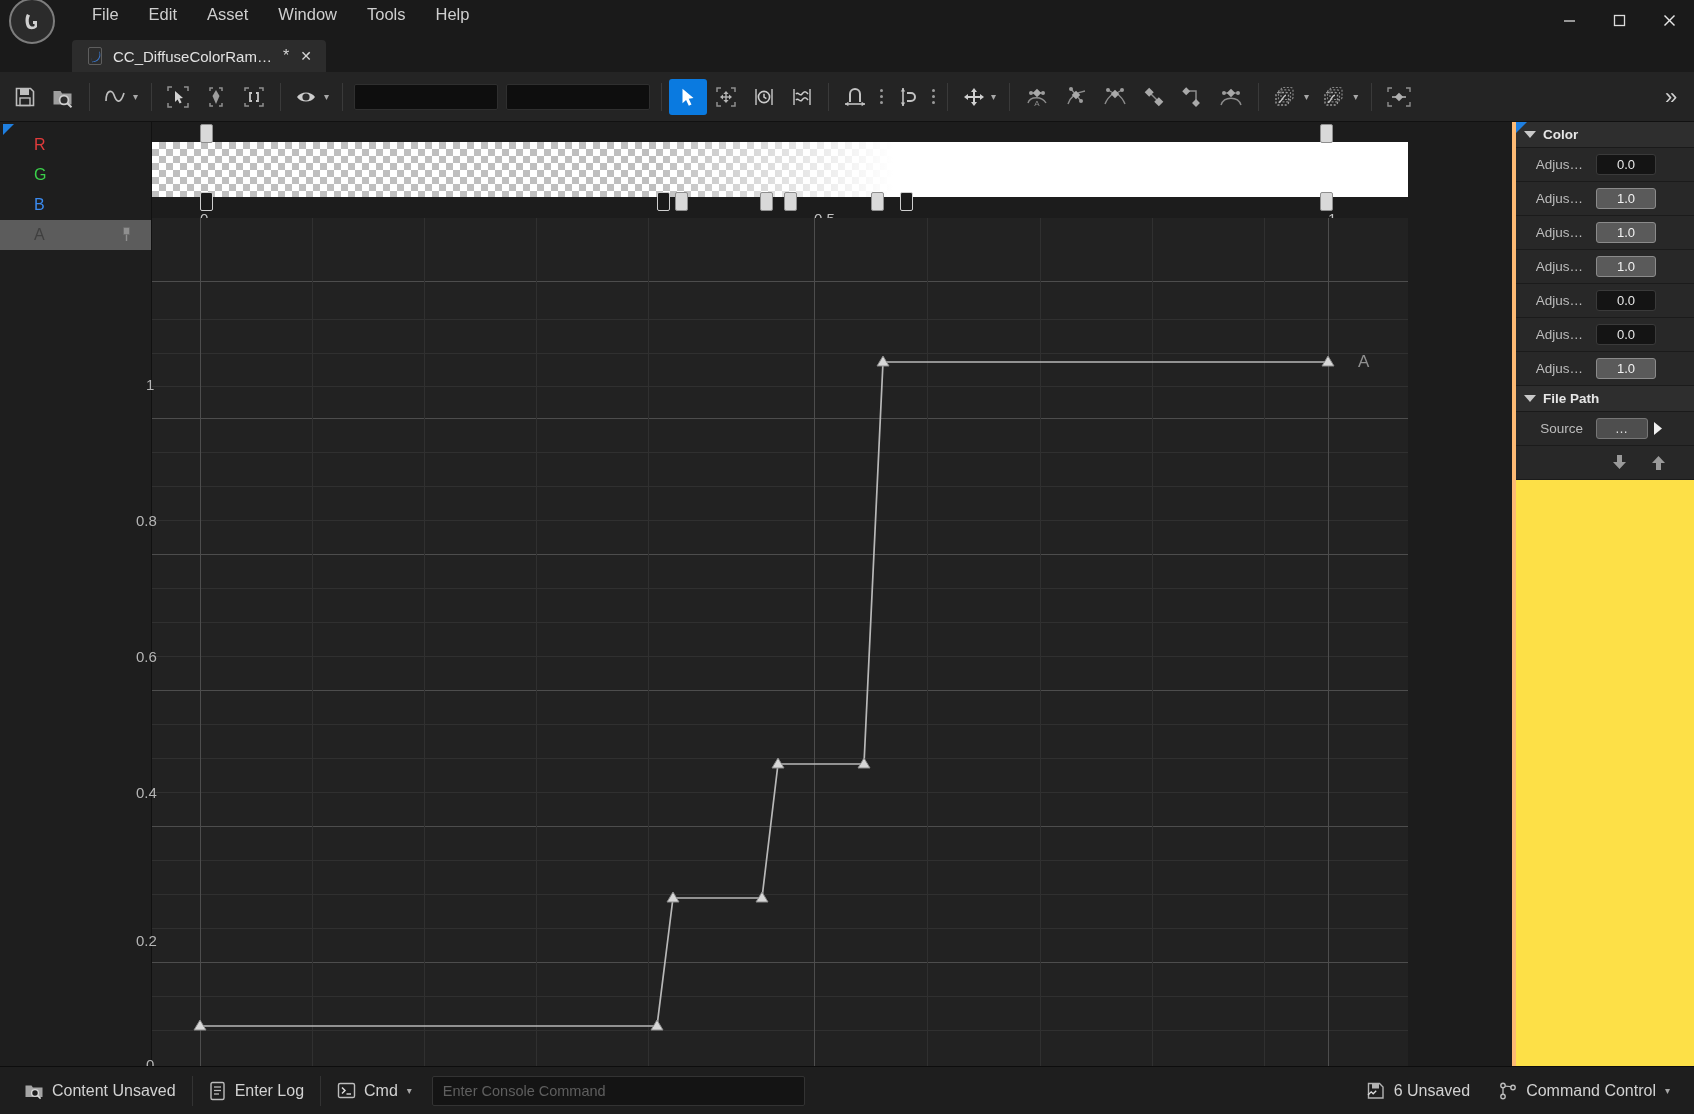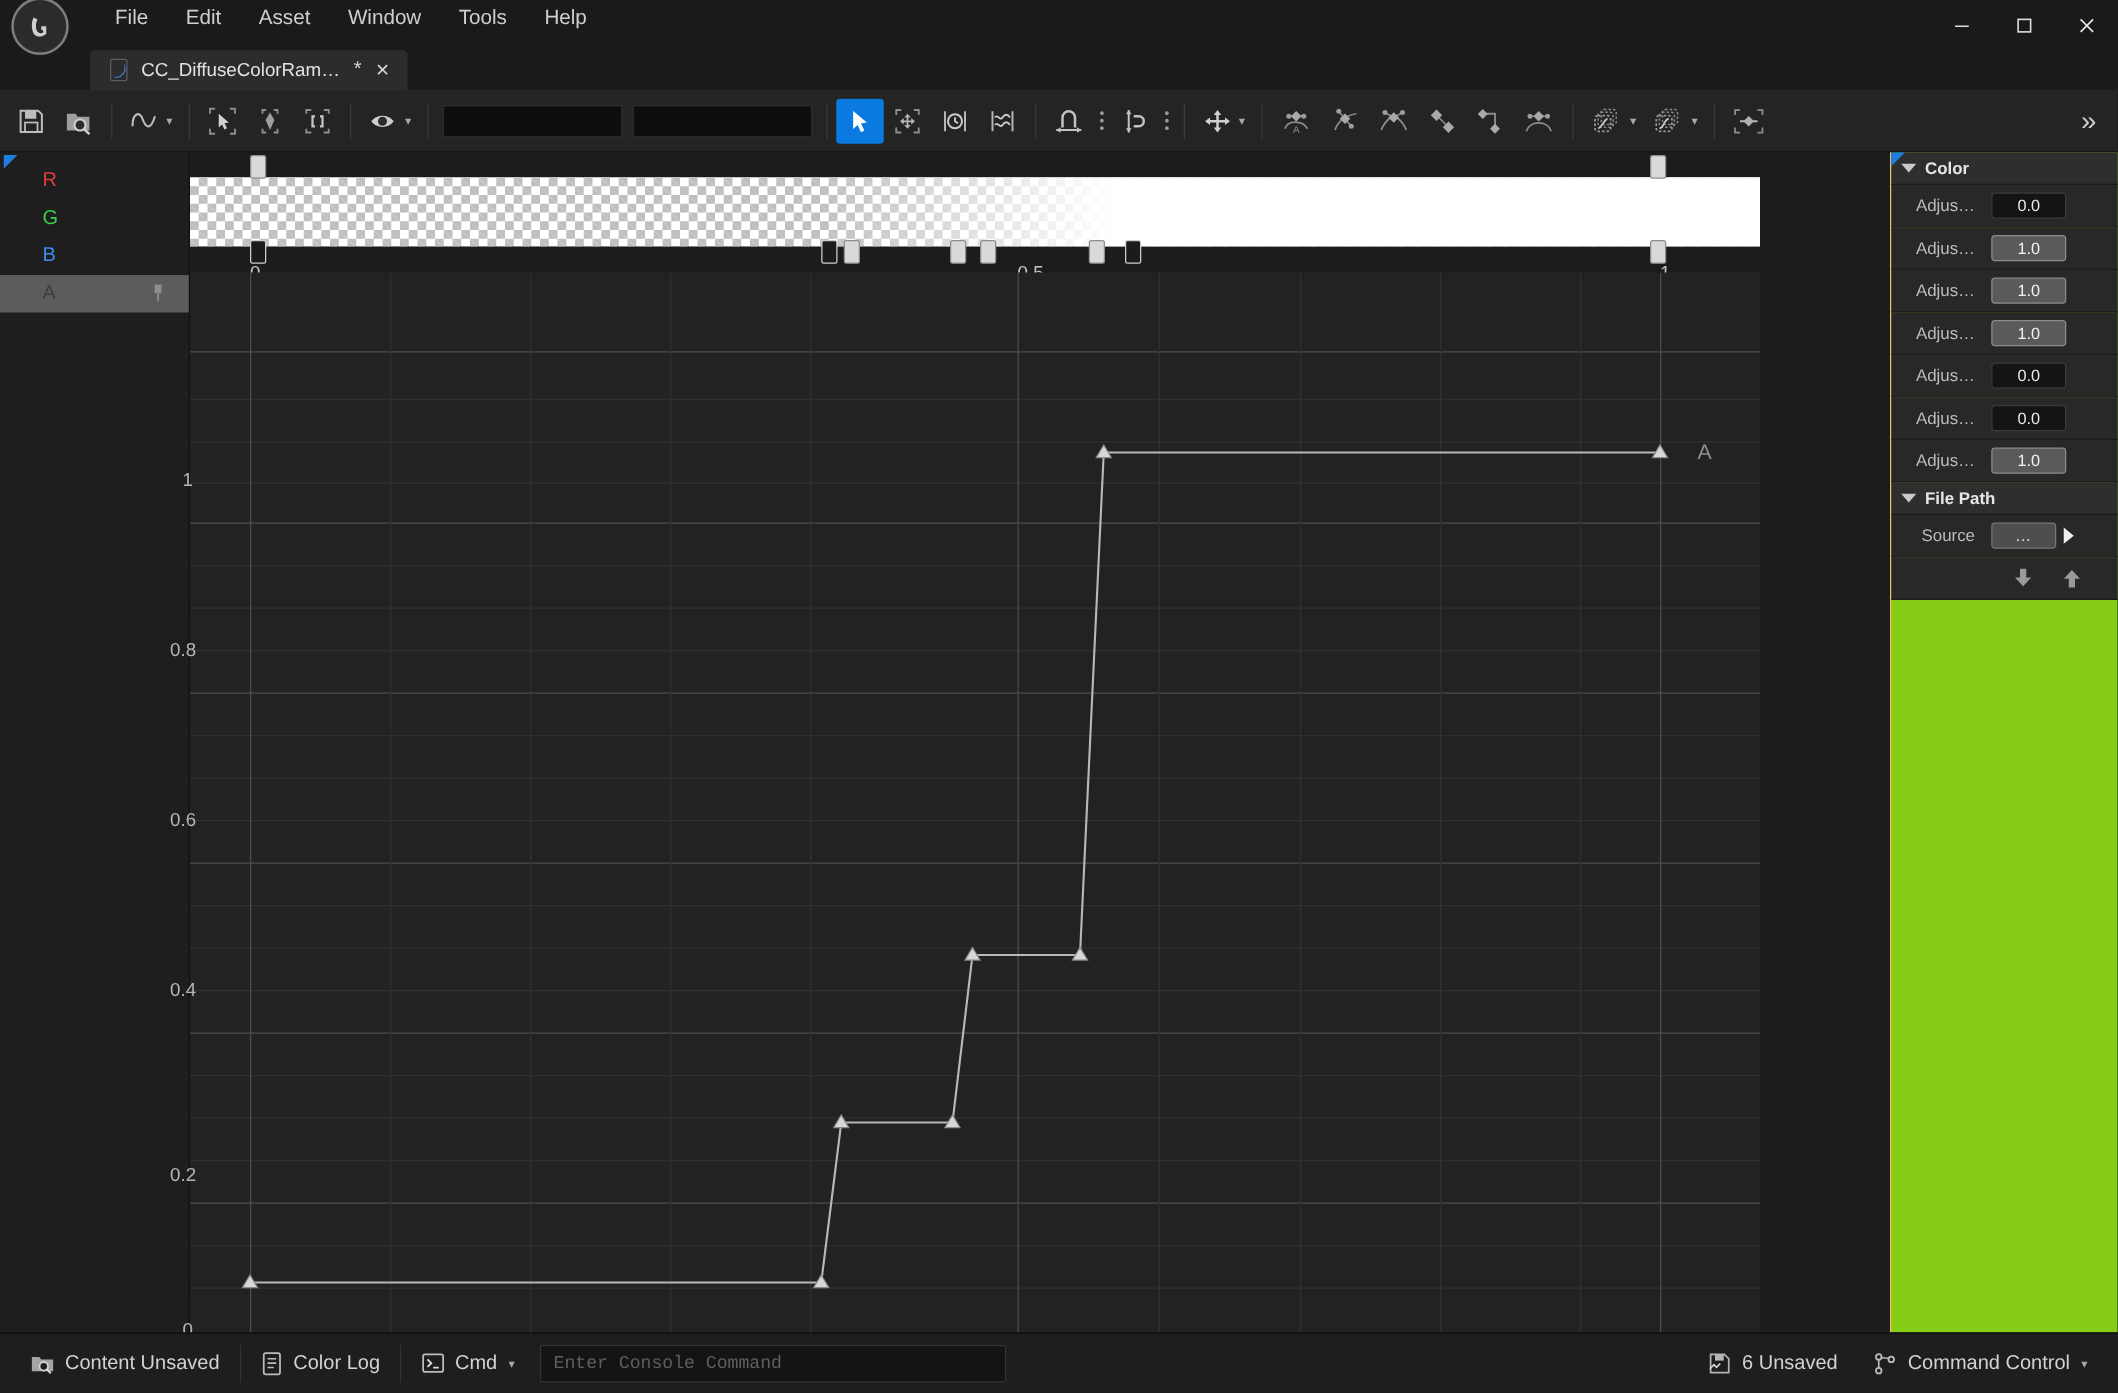--- a/index.html
+++ b/index.html
@@ -201,22 +201,22 @@
     position:absolute; font-size:15px; color:#c2c2c2;
   }
   .chan-letter {
     position:absolute; font-size:17px; color:#909090;
   }
   .curve-svg { position:absolute; left:0; top:0; width:100%; height:100%; }
 
   
   .details {
     width:182px; flex:0 0 182px;
-    background:#84cc16;
-    border-left:1px solid #fdba74;
+    background:#fde047;
+    border-left:4px solid #fdba74;
     position:relative;
   }
   .det-corner {
     position:absolute; left:0px; top:0px;
     width:0; height:0;
     border-left:11px solid #1f7fe0;
     border-bottom:11px solid transparent;
     z-index:4;
   }
   .cat-head {
@@ -270,21 +270,21 @@
   }
   .sb-btn {
     height:38px; display:flex; align-items:center; gap:8px;
     padding:0 14px; font-size:16px; color:#d2d2d2;
   }
   .sb-sep { width:1px; height:30px; background:#333; margin:0 2px; }
   .console-input {
     flex:0 0 373px; height:30px;
     background:#141414; border:1px solid #333; border-radius:2px;
     display:flex; align-items:center; padding:0 10px;
-    font-family:Liberation Mono, monospace;
+    font-family:Liberation Sans, sans-serif;
     font-size:14.5px; color:#5f5f5f;
     margin-left:6px;
   }
   .sb-spacer { flex:1 1 auto; }
 </style>
 </head>
 <body>
 
 <div class="titlebar">
   <div class="ue-logo">
@@ -797,21 +797,21 @@
 
   <div class="sb-btn">
     <svg class="ico" width="18" height="20" viewBox="0 0 18 20">
       <rect x="2" y="1.5" width="13" height="17" rx="1.5" fill="none" stroke="#bdbdbd" stroke-width="1.4"></rect>
       <g stroke="#bdbdbd" stroke-width="1.3">
         <line x1="5" y1="6" x2="12" y2="6"></line>
           <line x1="5" y1="9.5" x2="12" y2="9.5"></line>
         <line x1="5" y1="13" x2="10" y2="13"></line>
       </g>
     </svg>
-    <span>Color Log</span>
+    <span>Enter Log</span>
   </div>
 
   <div class="sb-sep"></div>
 
   <div class="sb-btn">
     <svg class="ico" width="19" height="19" viewBox="0 0 19 19">
       <rect x="1.5" y="2.5" width="16" height="14" rx="1.6" fill="none" stroke="#bdbdbd" stroke-width="1.4"></rect>
       <path d="M5 6.5l3 3-3 3" fill="none" stroke="#dcdcdc" stroke-width="1.5"></path>
       <line x1="9.5" y1="13" x2="14" y2="13" stroke="#dcdcdc" stroke-width="1.4"></line>
     </svg>

